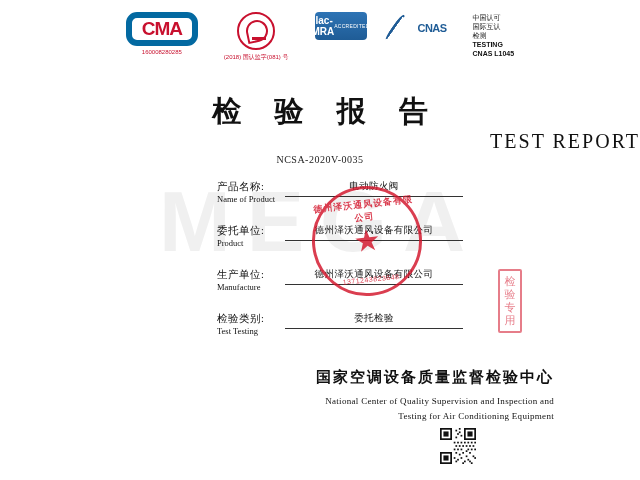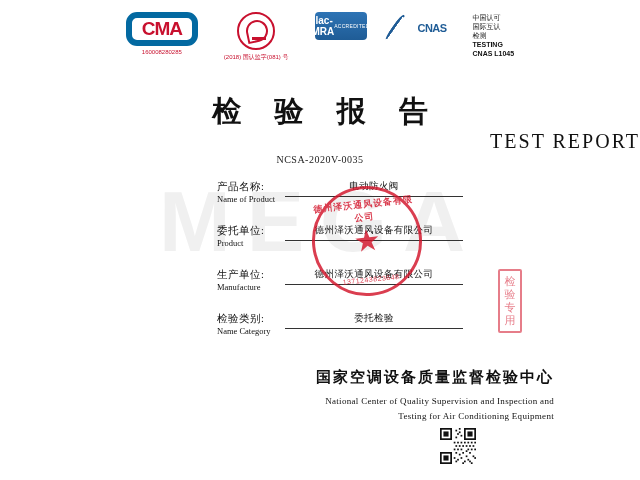--- a/index.html
+++ b/index.html
@@ -454,21 +454,21 @@
       <div class="field-label">
         <div class="lbl-cn">生产单位:</div>
         <div class="lbl-en">Manufacture</div>
       </div>
       <div class="field-value">德州泽沃通风设备有限公司</div>
     </div>
 
     <div class="field-row">
       <div class="field-label">
         <div class="lbl-cn">检验类别:</div>
-        <div class="lbl-en">Name Category</div>
+        <div class="lbl-en">Test Testing</div>
       </div>
       <div class="field-value">委托检验</div>
     </div>
 
   </div>
 
   <div class="seal">
     <div class="seal-top-text">德州泽沃通风设备有限公司</div>
     <div class="seal-star">★</div>
     <div class="seal-bottom-text">1371243823648</div>

